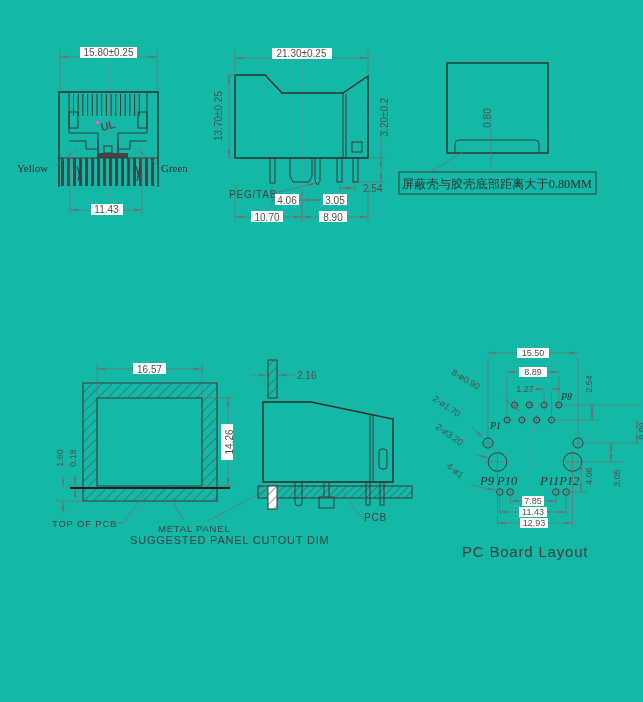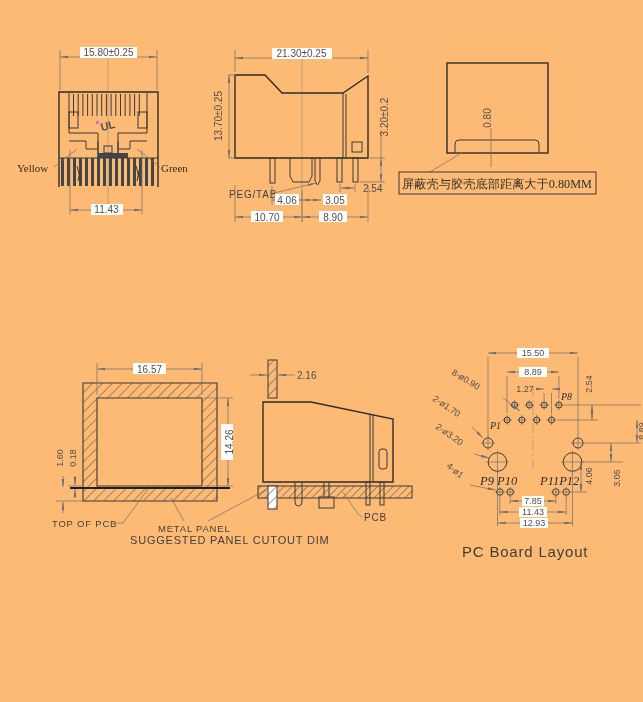--- a/index.html
+++ b/index.html
@@ -1,16 +1,16 @@
 <!DOCTYPE html>
 <html><head>
 <meta charset="utf-8">
 <style>
   html,body{margin:0;padding:0;background:#fff;}
-  .stage{position:relative;width:643px;height:702px;background:#fdba74;overflow:hidden;
+  .stage{position:relative;width:643px;height:702px;background:#14b8a6;overflow:hidden;
          font-family:"Liberation Sans",sans-serif;}
   svg text{font-family:"Liberation Sans",sans-serif;fill:#4f4f4f;}
   .ln{stroke:#3a3a3a;fill:none;stroke-width:1;}
   .thk{stroke:#2d2d2d;fill:none;stroke-width:1.4;}
   .dl{stroke:#6f6f6f;fill:none;stroke-width:.7;}
   .cl{stroke:#8a8a8a;fill:none;stroke-width:.55;}
   .da{marker-start:url(#arr);marker-end:url(#arr);}
   .de{marker-end:url(#arr);}
   .t10{font-size:10px;}
   .t9{font-size:9px;}

